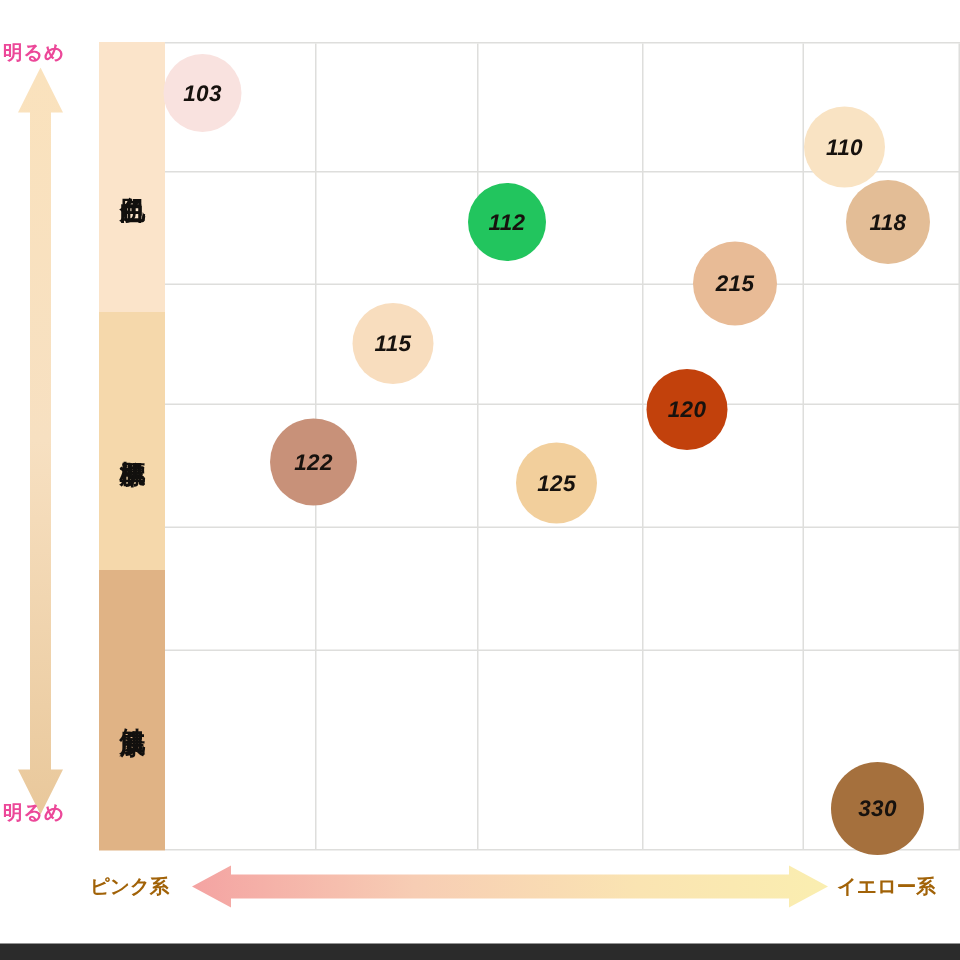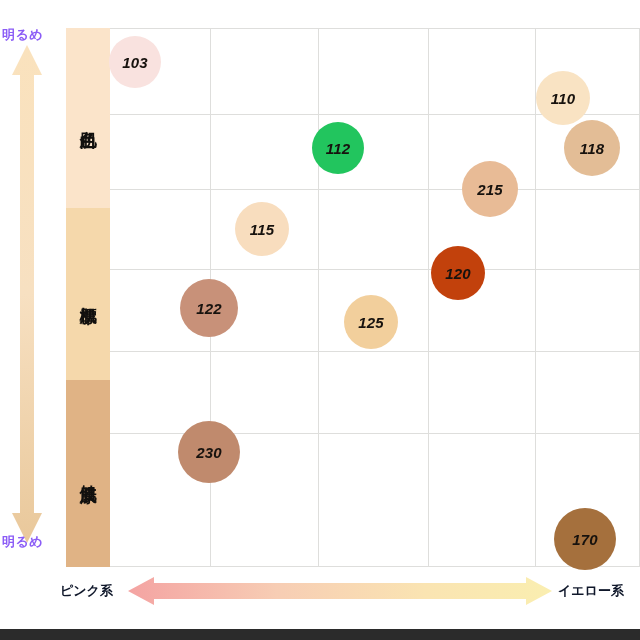--- a/index.html
+++ b/index.html
@@ -36,21 +36,21 @@
     top: 45px;
     width: 36px;
     height: 498px;
   }
   .v-arrow svg { display: block; }
 
   .v-label {
     position: absolute;
     font-size: 13px;
     font-weight: 700;
-    color: #8b5cf6;
+    color: #ec4899;
     letter-spacing: 0.5px;
     white-space: nowrap;
   }
   .v-label.top  { left: 2px; top: 26px; }
   .v-label.bot  { left: 2px; top: 533px; }
 
   
   .band-col {
     position: absolute;
     left: 66px;
@@ -126,21 +126,21 @@
     top: 576px;
     width: 424px;
     height: 30px;
   }
   .h-arrow svg { display: block; }
   .h-label {
     position: absolute;
     top: 582px;
     font-size: 13px;
     font-weight: 700;
-    color: #0f172a;
+    color: #a16207;
     white-space: nowrap;
     text-align: center;
   }
   .h-label.left  { left: 60px; }
   .h-label.right { left: 558px; }
 </style>
 </head>
 <body>
 
 <div id="stage">
@@ -204,15 +204,14 @@
   <div class="bottom-strip"></div>
 <div class="bubble" style="left: 109px; top: 36px; width: 52px; height: 52px; background: rgb(249, 226, 223);">103</div>
     <div class="bubble" style="left: 536px; top: 71px; width: 54px; height: 54px; background: rgb(249, 227, 195);">110</div>
     <div class="bubble" style="left: 312px; top: 122px; width: 52px; height: 52px; background: #22c55e;">112</div>
     <div class="bubble" style="left: 564px; top: 120px; width: 56px; height: 56px; background: rgb(227, 189, 150);">118</div>
     <div class="bubble" style="left: 462px; top: 161px; width: 56px; height: 56px; background: rgb(232, 187, 150);">215</div>
     <div class="bubble" style="left: 235px; top: 202px; width: 54px; height: 54px; background: rgb(248, 221, 190);">115</div>
     <div class="bubble" style="left: 431px; top: 246px; width: 54px; height: 54px; background: #c2410c;">120</div>
     <div class="bubble" style="left: 180px; top: 279px; width: 58px; height: 58px; background: rgb(200, 145, 121);">122</div>
     <div class="bubble" style="left: 344px; top: 295px; width: 54px; height: 54px; background: rgb(242, 207, 156);">125</div>
-    <div class="bubble" style="left: 178px; top: 421px; width: 62px; height: 62px; background: rgb(192, 138, 109);">230</div>
-    <div class="bubble" style="left: 554px; top: 508px; width: 62px; height: 62px; background: rgb(165, 112, 61);">170</div>
+    <div class="bubble" style="left: 554px; top: 508px; width: 62px; height: 62px; background: rgb(165, 112, 61);">330</div>
   </div>
 
 </body></html>

